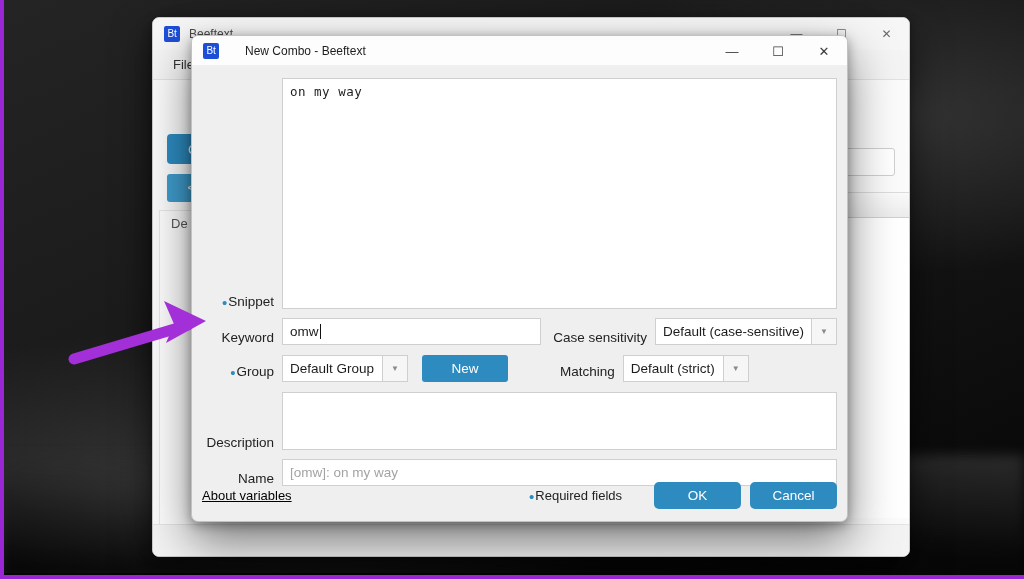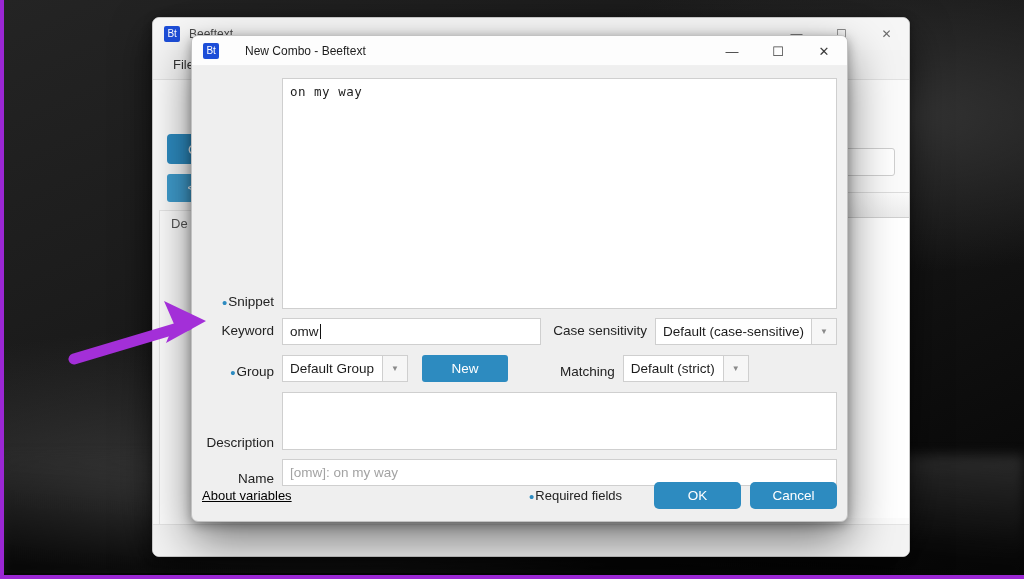--- a/index.html
+++ b/index.html
@@ -257,21 +257,21 @@
   #snippet-area {
     width: 557px;
     height: 231px;
     font-family: "DejaVu Sans Mono", monospace;
     font-size: 12.5px;
     letter-spacing: 0.5px;
     line-height: 1.35;
     overflow: hidden;
   }
 
-  #keyword-row { align-items: flex-start; margin-top: 5px; margin-bottom: 10px; }
+  #keyword-row { align-items: flex-end; margin-top: 5px; margin-bottom: 10px; }
   #keyword-input {
     width: 262px;
     height: 27px;
     display: flex;
     align-items: center;
     position: relative;
   }
   #keyword-caret {
     display: inline-block;
     width: 1px; height: 15px;

